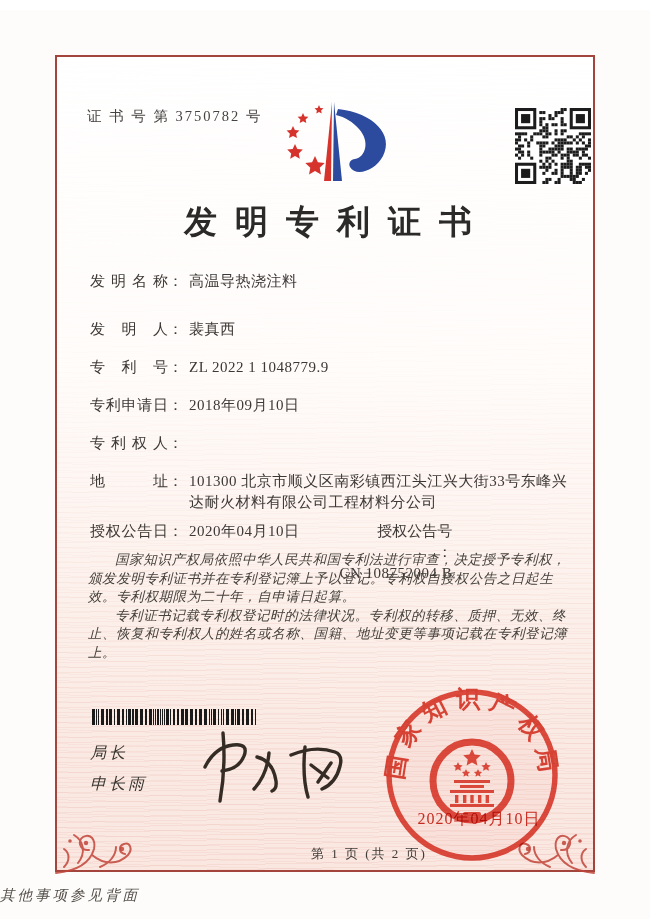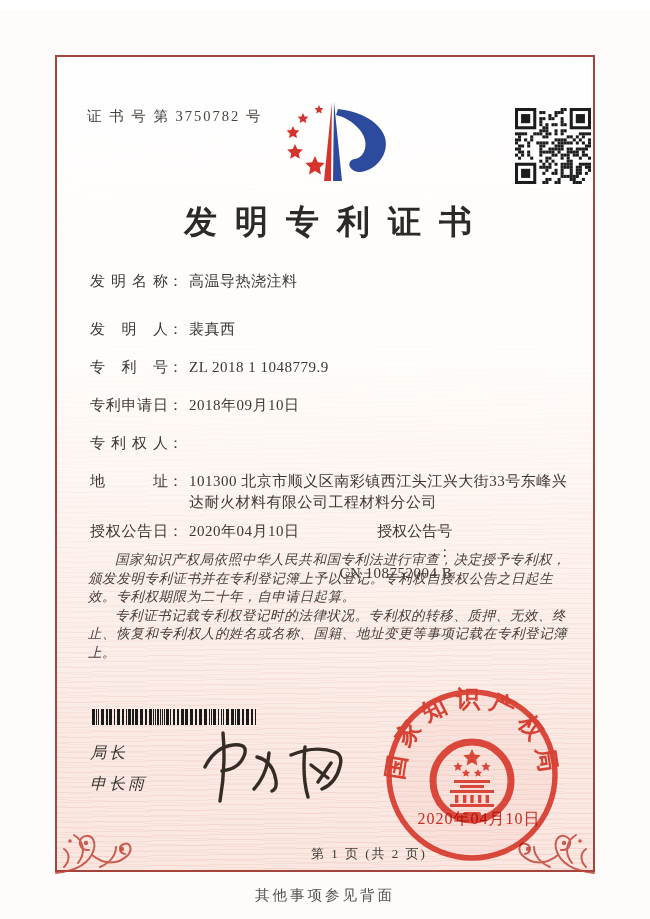--- a/index.html
+++ b/index.html
@@ -62,22 +62,22 @@
   .seal-date{
     position:absolute; left:338px; top:752px; width:168px; text-align:center;
     font-size:16px; letter-spacing:1px; color:#cf3226; mix-blend-mode:multiply;
   }
   .page-indicator{
     position:absolute; left:0; top:788px; width:100%; text-align:center;
     font-size:13px; letter-spacing:2px; color:#3f3b37;padding-left:44px;
   }
   
   .back-note{
-    position:absolute; left:0; top:876px; width:100%; text-align:center;
-    font-size:14.5px; letter-spacing:3px; color:#55504a; 
+    position:absolute; left:0; top:876px; width:100%; text-align:left;
+    font-size:14.5px; letter-spacing:3px; color:#55504a; font-style:italic;
   }
   .ornament{ position:absolute; width:84px; height:84px; }
   .ornament.bl{ left:-5px; bottom:-7px; }
   .ornament.br{ right:-5px; bottom:-7px; transform:scaleX(-1); }
 </style>
 </head>
 <body>
 
 <div class="page">
   <div class="frame">
@@ -360,21 +360,21 @@
         <span class="val">高温导热浇注料</span>
       </div>
       <div class="row">
         <span class="lbl">发明人</span>
           <span class="colon">：</span>
         <span class="val">裴真西</span>
       </div>
       <div class="row">
         <span class="lbl">专利号</span>
           <span class="colon">：</span>
-        <span class="val">ZL 2018 1 1048779.9</span>
+        <span class="val">ZL 2022 1 1048779.9</span>
       </div>
       <div class="row">
         <span class="lbl">专利申请日</span>
           <span class="colon">：</span>
         <span class="val">2018年09月10日</span>
       </div>
       <div class="row">
         <span class="lbl">专利权人</span>
           <span class="colon">：</span>
       </div>

